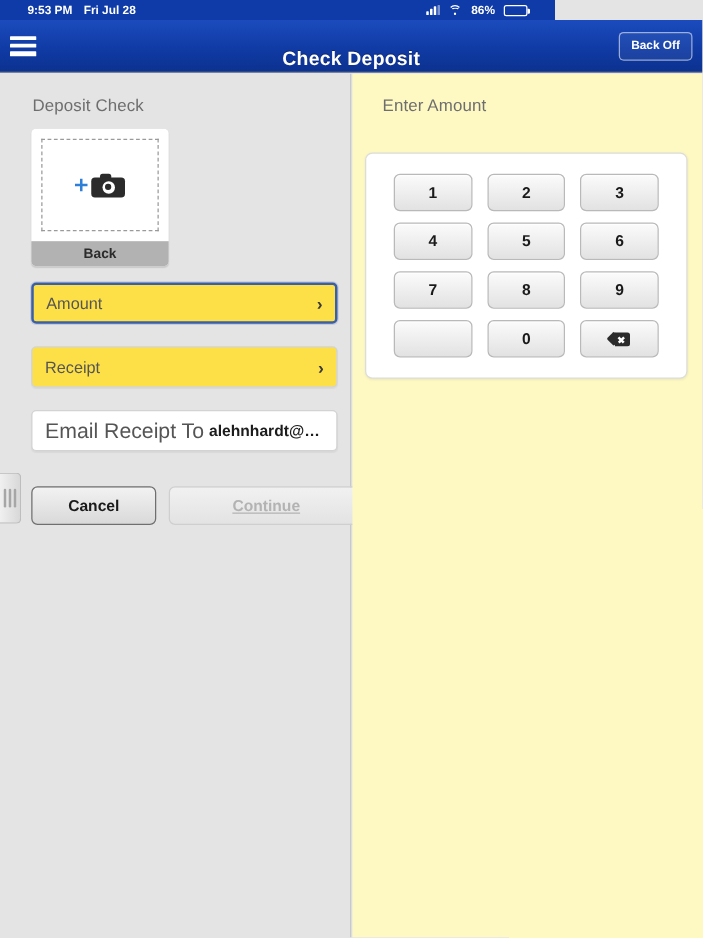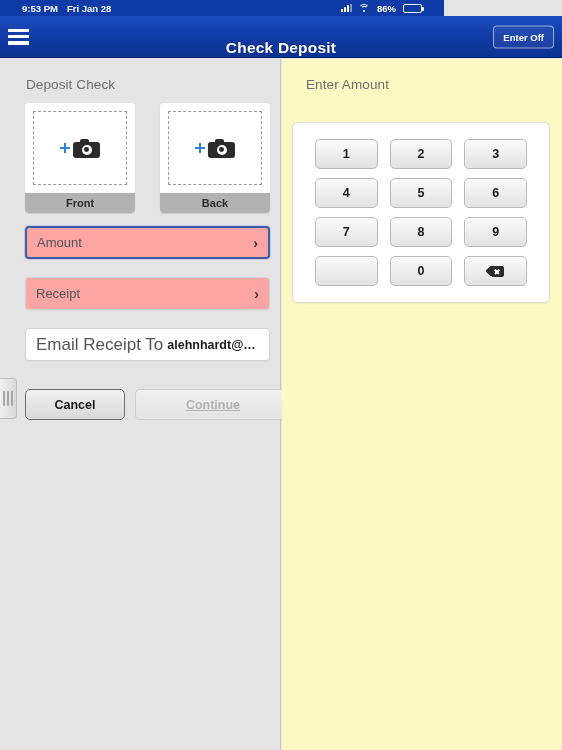--- a/index.html
+++ b/index.html
@@ -241,21 +241,21 @@
     justify-content: center;
     border-radius: 0 0 4px 4px;
   }
 
   
   .field-row {
     position: absolute;
     left: 25px;
     width: 245px;
     height: 33px;
-    background: #fca5a5;
+    background: #fde047;
     border: 1px solid #d3d3d3;
     border-radius: 4px;
     display: flex;
     align-items: center;
     padding: 0 10px;
     cursor: pointer;
     box-shadow: 0 1px 1px rgba(0,0,0,.05);
   }
   .field-row.focused {
     border: 2px solid #3b5ea8;
@@ -416,21 +416,21 @@
   .backspace-icon .x2 { transform: rotate(-45deg); }
 </style>
 </head>
 <body>
 
 <div class="screen">
 
   <div class="status-bar">
     <div class="status-left">
       <span>9:53 PM</span>
-      <span>Fri Jan 28</span>
+      <span>Fri Jul 28</span>
     </div>
     <div class="status-right">
       <span class="signal-bars">
         <i></i>
           <i></i>
           <i></i>
           <i></i>
       </span>
       <span class="wifi-icon">
         <span></span>
@@ -444,43 +444,30 @@
     </div>
   </div>
 
   <div class="nav-bar">
     <div class="hamburger">
       <i></i>
         <i></i>
         <i></i>
     </div>
     <div class="nav-title">Check Deposit</div>
-    <div class="sign-off">Enter Off</div>
+    <div class="sign-off">Back Off</div>
   </div>
 
   <div class="content">
 
     <div class="panel-left">
       <div class="panel-title">Deposit Check</div>
 
       <div class="capture-row">
 
-        <div class="capture-tile">
-          <div class="capture-window">
-            <div class="capture-dash">
-              <span class="plus-icon"></span>
-              <span class="camera-icon">
-                <span class="camera-bump"></span>
-                <span class="camera-body"></span>
-                <span class="camera-lens"></span>
-              </span>
-            </div>
-          </div>
-          <div class="capture-label">Front</div>
-        </div>
 
         <div class="capture-tile">
           <div class="capture-window">
             <div class="capture-dash">
               <span class="plus-icon"></span>
               <span class="camera-icon">
                 <span class="camera-bump"></span>
                 <span class="camera-body"></span>
                 <span class="camera-lens"></span>
               </span>

